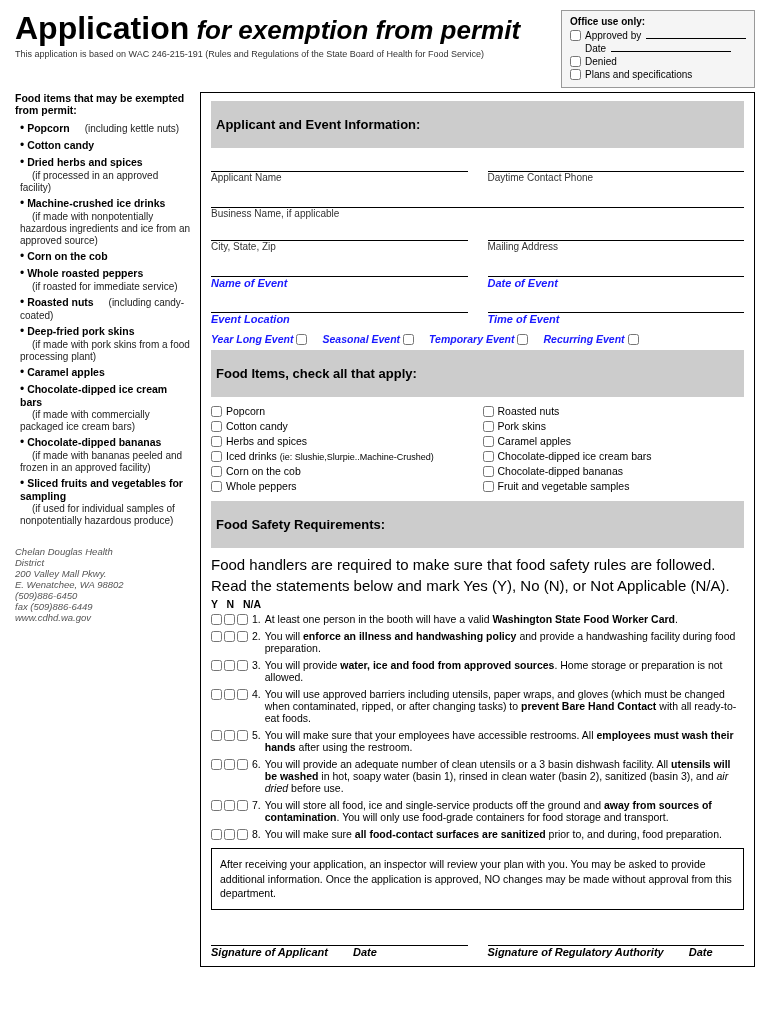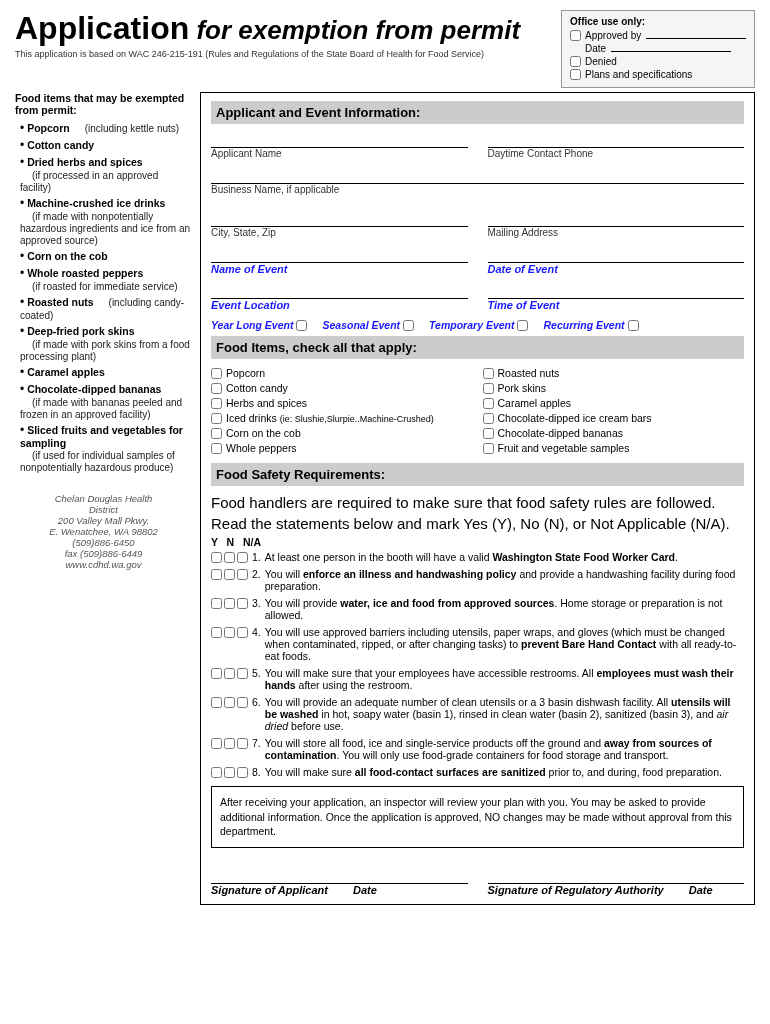--- a/index.html
+++ b/index.html
@@ -89,33 +89,32 @@
     .sidebar-item .detail {
       padding-left: 12px;
       font-size: 10px;
       color: #222;
     }
     .sidebar-footer {
       margin-top: 20px;
       font-style: italic;
       font-size: 9.5px;
       color: #555;
-      text-align: center;
     }
     
     .main-area {
       flex: 1;
       border: 1px solid #000;
       padding: 8px 10px;
     }
     .section-header {
       background: #ccc;
       font-weight: bold;
       font-size: 13px;
-      padding: 4px 5px;
+      padding: 16px 5px;
       margin-bottom: 8px;
     }
     .form-field {
       flex: 1;
     }
     .field-label {
       font-size: 10px;
       color: #333;
       margin-bottom: 1px;
     }
@@ -310,20 +309,24 @@
 
       <div class="sidebar-item">
         <span class="bullet">•</span> <strong>Deep-fried pork skins</strong><br>
         <span class="detail">(if made with pork skins from a food processing plant)</span>
       </div>
 
       <div class="sidebar-item">
         <span class="bullet">•</span> <strong>Caramel apples</strong>
       </div>
 
+      <div class="sidebar-item">
+        <span class="bullet">•</span> <strong>Chocolate-dipped ice cream bars</strong><br>
+        <span class="detail">(if made with commercially packaged ice cream bars)</span>
+      </div>
 
       <div class="sidebar-item">
         <span class="bullet">•</span> <strong>Chocolate-dipped bananas</strong><br>
         <span class="detail">(if made with bananas peeled and frozen in an approved facility)</span>
       </div>
 
       <div class="sidebar-item">
         <span class="bullet">•</span> <strong>Sliced fruits and vegetables for sampling</strong><br>
         <span class="detail">(if used for individual samples of nonpotentially hazardous produce)</span>
       </div>
@@ -347,21 +350,21 @@
         <div class="form-field">
           <div class="field-line"></div>
           <div class="field-label">Applicant Name</div>
         </div>
         <div class="form-field">
           <div class="field-line"></div>
           <div class="field-label">Daytime Contact Phone</div>
         </div>
       </div>
 
-      <div style="margin-bottom:16px;">
+      <div style="margin-bottom:6px;">
         <div class="field-line"></div>
         <div class="field-label">Business Name, if applicable</div>
       </div>
 
       <div class="name-phone-row">
         <div class="form-field">
           <div class="field-line"></div>
           <div class="field-label">City, State, Zip</div>
         </div>
         <div class="form-field">

